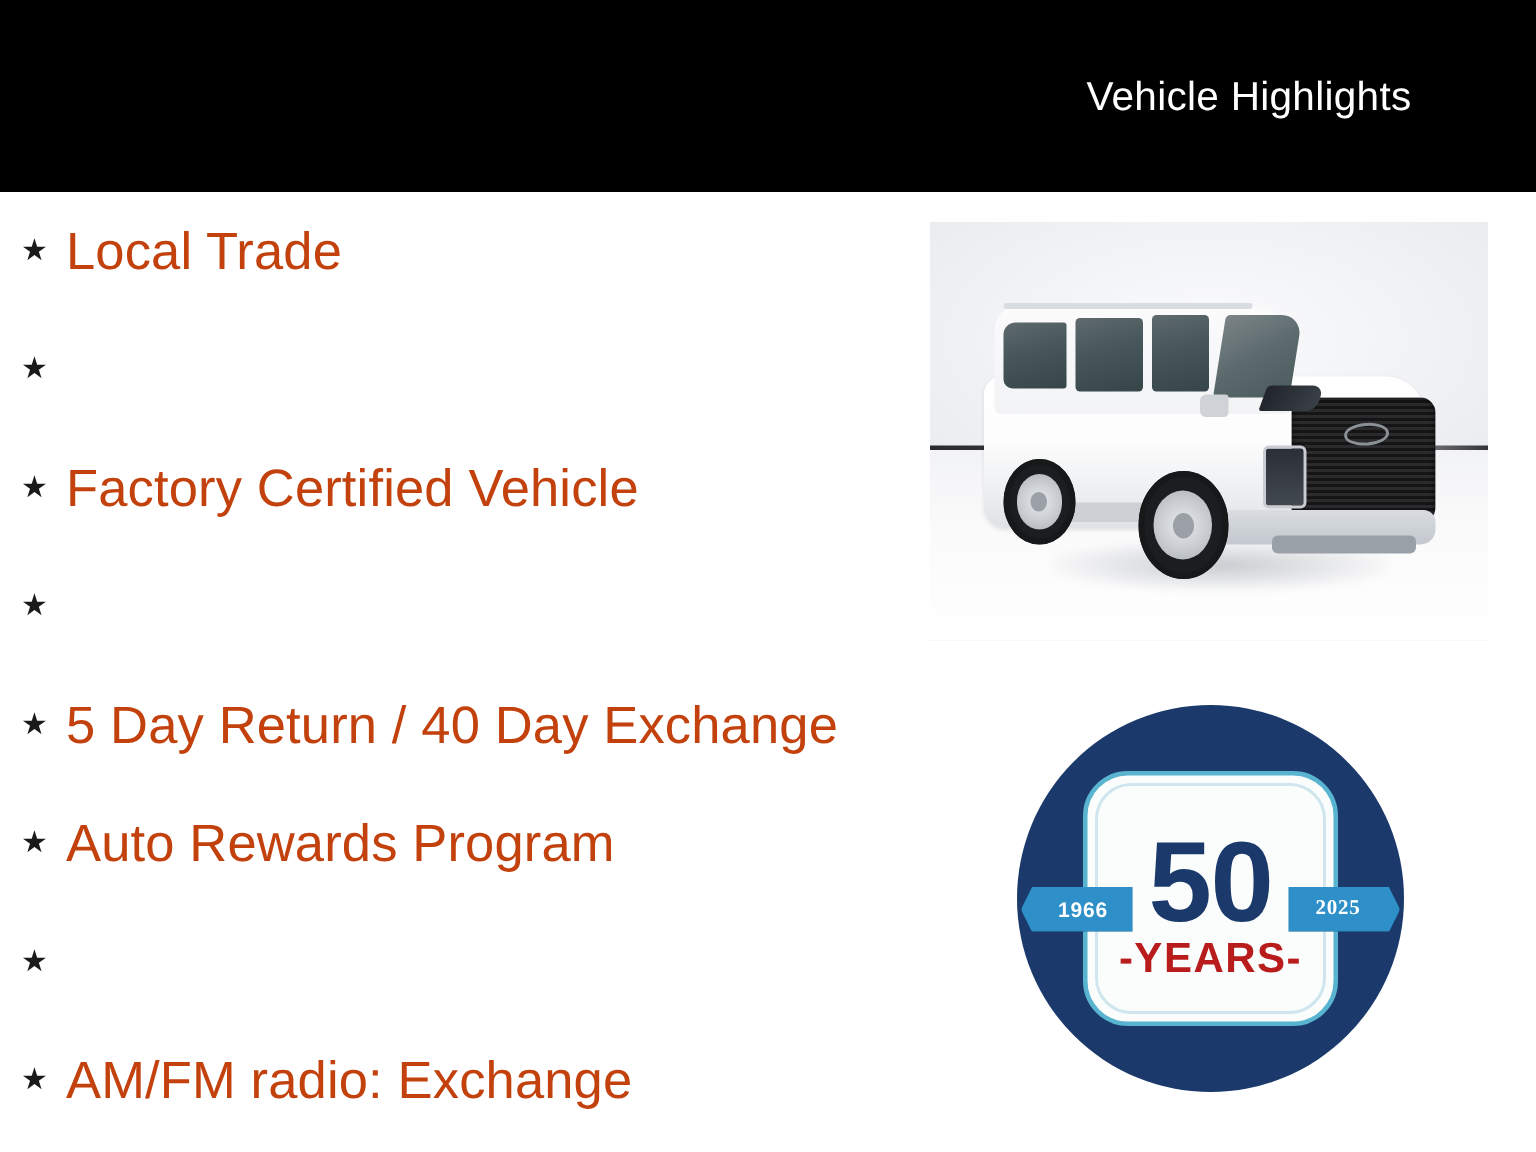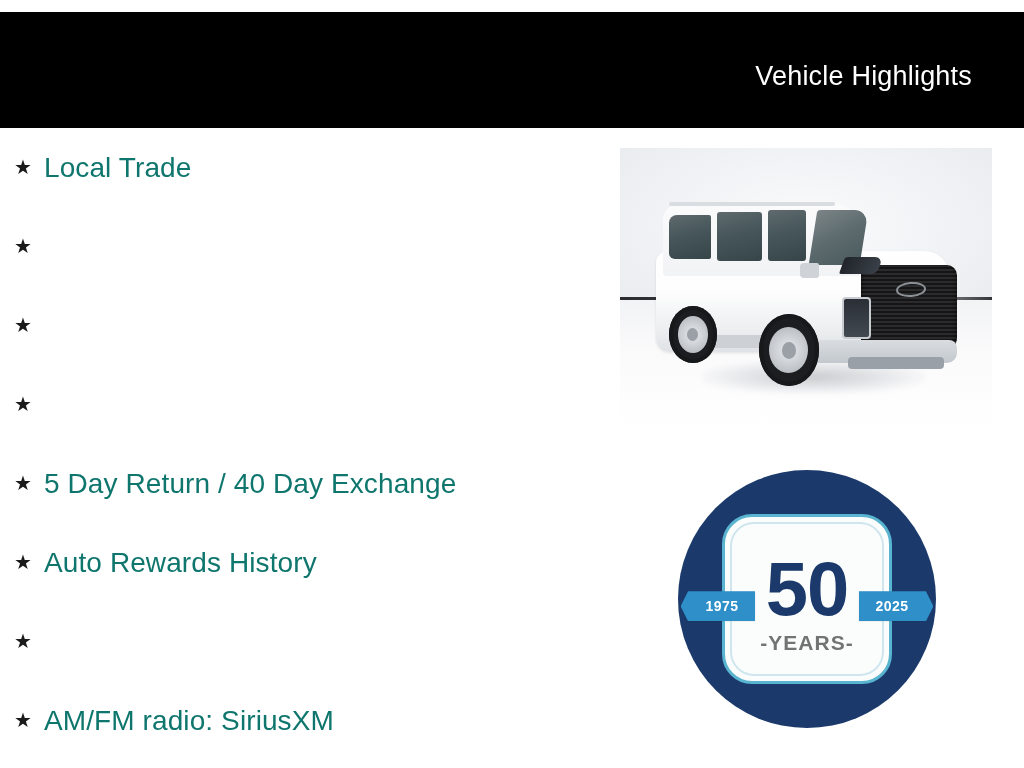--- a/index.html
+++ b/index.html
@@ -12,30 +12,30 @@
     height: 768px;
     background: #ffffff;
     font-family: "Liberation Sans", sans-serif;
     overflow: hidden;
     position: relative;
   }
 
   
   .header-bar {
     position: absolute;
-    top: 12px;
+    top: 0;
     left: 0;
     width: 1024px;
     height: 128px;
     background: #000000;
     box-sizing: border-box;
     display: flex;
     align-items: center;
     justify-content: flex-end;
-    padding-right: 52px;
+    padding-right: 83px;
   }
   .header-title {
     color: #ffffff;
     font-size: 27px;
     font-weight: 400;
     letter-spacing: 0.2px;
     line-height: 1;
     white-space: nowrap;
   }
 
@@ -71,22 +71,22 @@
     font-size: 20px;
     line-height: 1;
     color: #1a1a1a;
     width: 30px;
     flex: 0 0 30px;
     display: block;
     text-align: left;
     margin-top: -2px;
   }
   .highlight-text {
-    font-size: 28px;
-    color: #0f766e;
+    font-size: 35px;
+    color: #c2410c;
     font-weight: 400;
     line-height: 1.2;
     white-space: nowrap;
     letter-spacing: 0.1px;
   }
 
   
   .vehicle-photo {
     position: absolute;
     left: 620px;
@@ -327,23 +327,23 @@
     color: #1b3a6b;
     line-height: 1;
     letter-spacing: -1px;
   }
   .badge-years {
     position: absolute;
     left: 0;
     right: 0;
     bottom: 17%;
     text-align: center;
-    font-size: 21px;
+    font-size: 28px;
     font-weight: bold;
-    color: #737373;
+    color: #b91c1c;
     letter-spacing: 1px;
     line-height: 1;
   }
   .ribbon {
     position: absolute;
     top: 47%;
     height: 30px;
     background: #2e8fc9;
     display: flex;
     align-items: center;
@@ -360,20 +360,21 @@
     clip-path: polygon(10% 0, 100% 0, 100% 100%, 10% 100%, 0 50%);
     padding-left: 8px;
     box-sizing: border-box;
   }
   .ribbon-right {
     right: 1%;
     width: 29%;
     clip-path: polygon(0 0, 90% 0, 100% 50%, 90% 100%, 0 100%);
     padding-right: 8px;
     box-sizing: border-box;
+    font-family: Liberation Serif, serif;
   }
 </style>
 </head>
 <body>
 
 <div class="header-bar">
   <div class="header-title">Vehicle Highlights</div>
 </div>
 
 <div class="content">
@@ -384,43 +385,44 @@
       <span class="star-bullet">★</span>
       <span class="highlight-text">Local Trade</span>
     </li>
 
     <li class="highlight-item">
       <span class="star-bullet">★</span>
     </li>
 
     <li class="highlight-item">
       <span class="star-bullet">★</span>
+      <span class="highlight-text">Factory Certified Vehicle</span>
     </li>
 
     <li class="highlight-item">
       <span class="star-bullet">★</span>
     </li>
 
     <li class="highlight-item">
       <span class="star-bullet">★</span>
       <span class="highlight-text">5 Day Return / 40 Day Exchange</span>
     </li>
 
     <li class="highlight-item">
       <span class="star-bullet">★</span>
-      <span class="highlight-text">Auto Rewards History</span>
-    </li>
-
-    <li class="highlight-item">
-      <span class="star-bullet">★</span>
-    </li>
-
-    <li class="highlight-item">
-      <span class="star-bullet">★</span>
-      <span class="highlight-text">AM/FM radio: SiriusXM</span>
+      <span class="highlight-text">Auto Rewards Program</span>
+    </li>
+
+    <li class="highlight-item">
+      <span class="star-bullet">★</span>
+    </li>
+
+    <li class="highlight-item">
+      <span class="star-bullet">★</span>
+      <span class="highlight-text">AM/FM radio: Exchange</span>
     </li>
 
   </ul>
 
   <div class="vehicle-photo">
     <div class="photo-backdrop"></div>
     <div class="photo-floor"></div>
     <div class="photo-horizon"></div>
     <div class="photo-shadow"></div>
 
@@ -454,17 +456,17 @@
   </div>
 
   <div class="badge">
     <div class="badge-circle"></div>
 
     <div class="badge-inner-frame">
       <div class="badge-number">50</div>
       <div class="badge-years">-YEARS-</div>
     </div>
 
-    <div class="ribbon ribbon-left">1975</div>
+    <div class="ribbon ribbon-left">1966</div>
     <div class="ribbon ribbon-right">2025</div>
   </div>
 
 </div>
 
 </body></html>

